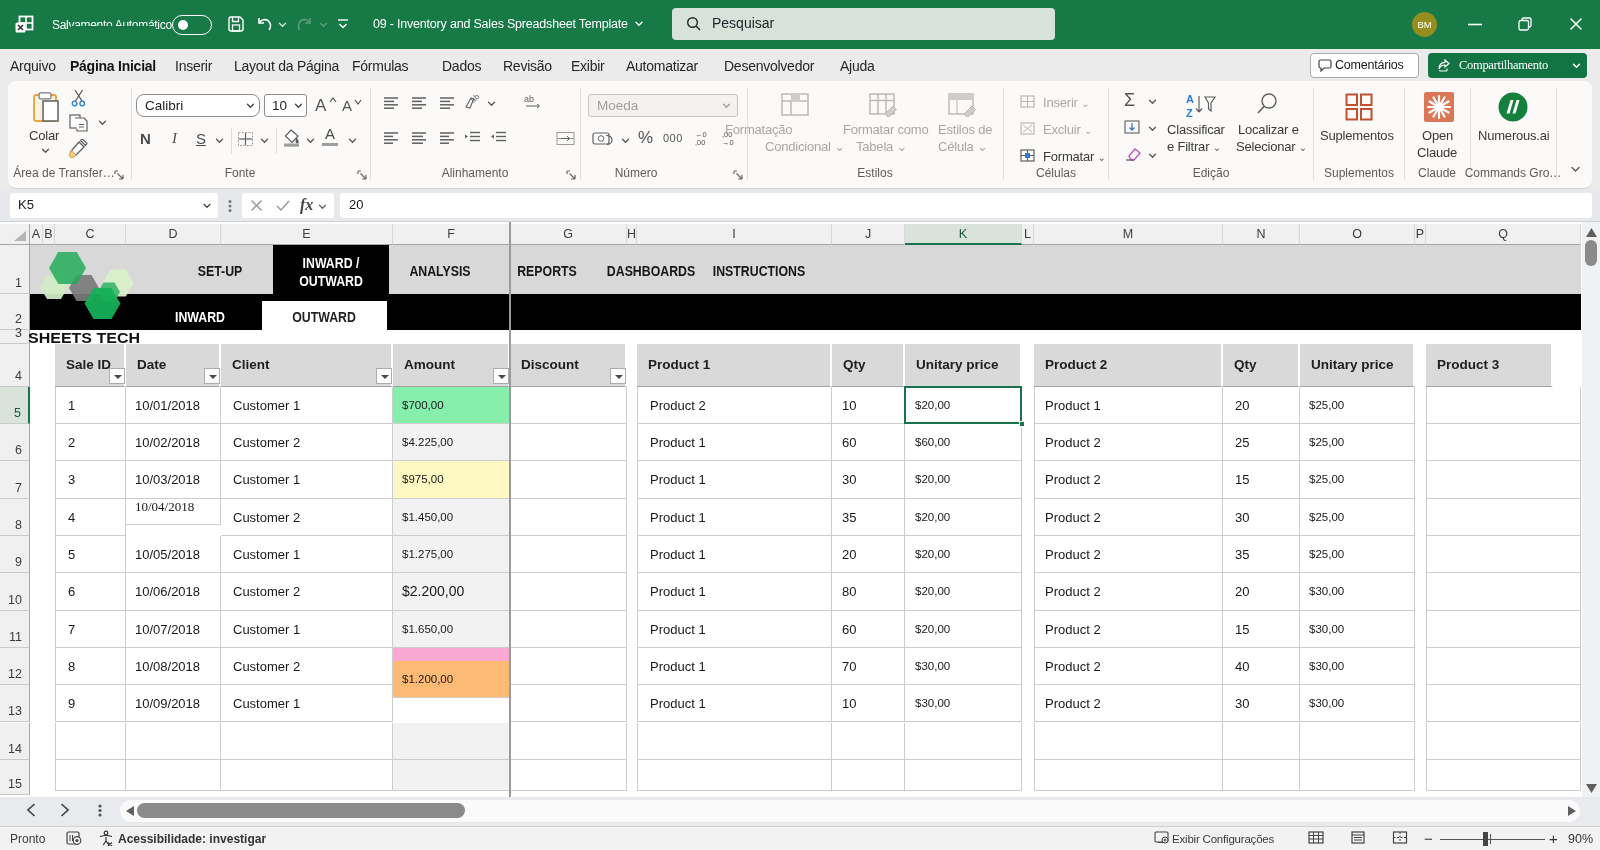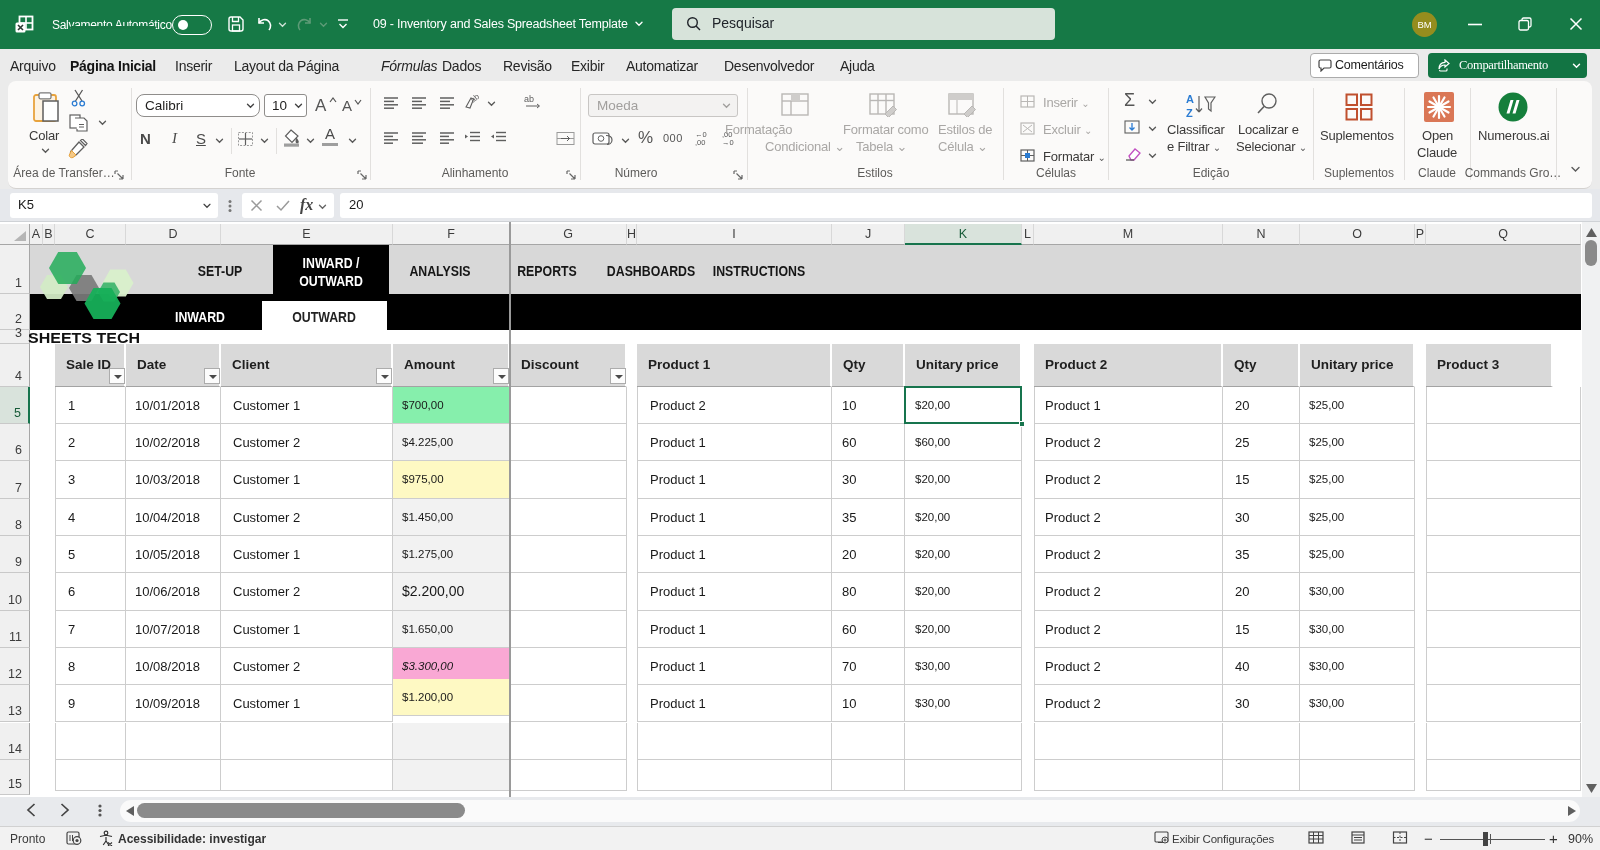--- a/index.html
+++ b/index.html
@@ -109,21 +109,21 @@
       </svg>
 <svg class="ic" style="left:1569px;top:17px;" width="14" height="14" viewBox="0 0 14 14">
         <path d="M1.5 1.5l11 11M12.5 1.5l-11 11" stroke="#fff" stroke-width="1.5"></path>
       </svg>
 </div>
 <div class="ab" id="tabrow"></div>
 <div class="rtab" style="left:10px;top:58px;">Arquivo</div>
 <div class="rtab act" style="left:70px;top:58px;">Página Inicial</div>
 <div class="rtab" style="left:175px;top:58px;">Inserir</div>
 <div class="rtab" style="left:234px;top:58px;">Layout da Página</div>
-<div class="rtab" style="left:381px;top:58px;font-style:italic;">Fórmulas</div>
+<div class="rtab" style="left:352px;top:58px;">Fórmulas</div>
 <div class="rtab" style="left:442px;top:58px;">Dados</div>
 <div class="rtab" style="left:503px;top:58px;">Revisão</div>
 <div class="rtab" style="left:571px;top:58px;">Exibir</div>
 <div class="rtab" style="left:626px;top:58px;">Automatizar</div>
 <div class="rtab" style="left:724px;top:58px;">Desenvolvedor</div>
 <div class="rtab" style="left:840px;top:58px;">Ajuda</div>
 <div class="ab" id="tabul"></div>
 <div class="ab" id="btnCom">
       <span style="position:absolute;left:24px;top:4px;">Comentários</span>
     </div>
@@ -581,21 +581,21 @@
 <div class="cell bb" style="left:393px;top:239.39999999999998px;width:117px;height:37.30000000000001px;padding-left:9px;line-height:37.30000000000001px;background:#fef9c3;font-size:11.5px;">$975,00</div>
 <div class="cell bb br" style="left:510px;top:239.39999999999998px;width:117px;height:37.30000000000001px;padding-left:12px;line-height:37.30000000000001px;"></div>
 <div class="cell bb bl br" style="left:637px;top:239.39999999999998px;width:195px;height:37.30000000000001px;padding-left:12px;line-height:37.30000000000001px;">Product 1</div>
 <div class="cell bb br" style="left:832px;top:239.39999999999998px;width:73px;height:37.30000000000001px;padding-left:10px;line-height:37.30000000000001px;">30</div>
 <div class="cell bb br" style="left:905px;top:239.39999999999998px;width:117px;height:37.30000000000001px;padding-left:10px;line-height:37.30000000000001px;font-size:11.5px;">$20,00</div>
 <div class="cell bb bl br" style="left:1034px;top:239.39999999999998px;width:189px;height:37.30000000000001px;padding-left:10px;line-height:37.30000000000001px;">Product 2</div>
 <div class="cell bb br" style="left:1223px;top:239.39999999999998px;width:77px;height:37.30000000000001px;padding-left:12px;line-height:37.30000000000001px;">15</div>
 <div class="cell bb br" style="left:1300px;top:239.39999999999998px;width:115px;height:37.30000000000001px;padding-left:9px;line-height:37.30000000000001px;font-size:11.5px;">$25,00</div>
 <div class="cell bb bl br" style="left:1426px;top:239.39999999999998px;width:155px;height:37.30000000000001px;padding-left:12px;line-height:37.30000000000001px;"></div>
 <div class="cell bb bl br" style="left:55px;top:276.7px;width:71px;height:37.30000000000001px;padding-left:12px;line-height:37.30000000000001px;">4</div>
-<div class="cell bb br" style="left:126px;top:277px;width:95px;height:37.30000000000001px;padding-left:9px;line-height:37.30000000000001px;">10/04/2018</div>
+<div class="cell bb br" style="left:126px;top:266px;width:95px;height:37.30000000000001px;padding-left:9px;line-height:37.30000000000001px;font-family:Liberation Serif, serif;">10/04/2018</div>
 <div class="cell bb br" style="left:221px;top:276.7px;width:172px;height:37.30000000000001px;padding-left:12px;line-height:37.30000000000001px;">Customer 2</div>
 <div class="cell bb" style="left:393px;top:276.7px;width:117px;height:37.30000000000001px;padding-left:9px;line-height:37.30000000000001px;background:#F2F2F2;font-size:11.5px;">$1.450,00</div>
 <div class="cell bb br" style="left:510px;top:276.7px;width:117px;height:37.30000000000001px;padding-left:12px;line-height:37.30000000000001px;"></div>
 <div class="cell bb bl br" style="left:637px;top:276.7px;width:195px;height:37.30000000000001px;padding-left:12px;line-height:37.30000000000001px;">Product 1</div>
 <div class="cell bb br" style="left:832px;top:276.7px;width:73px;height:37.30000000000001px;padding-left:10px;line-height:37.30000000000001px;">35</div>
 <div class="cell bb br" style="left:905px;top:276.7px;width:117px;height:37.30000000000001px;padding-left:10px;line-height:37.30000000000001px;font-size:11.5px;">$20,00</div>
 <div class="cell bb bl br" style="left:1034px;top:276.7px;width:189px;height:37.30000000000001px;padding-left:10px;line-height:37.30000000000001px;">Product 2</div>
 <div class="cell bb br" style="left:1223px;top:276.7px;width:77px;height:37.30000000000001px;padding-left:12px;line-height:37.30000000000001px;">30</div>
 <div class="cell bb br" style="left:1300px;top:276.7px;width:115px;height:37.30000000000001px;padding-left:9px;line-height:37.30000000000001px;font-size:11.5px;">$25,00</div>
 <div class="cell bb bl br" style="left:1426px;top:276.7px;width:155px;height:37.30000000000001px;padding-left:12px;line-height:37.30000000000001px;"></div>
@@ -643,21 +643,21 @@
 <div class="cell bb bl br" style="left:637px;top:425.9px;width:195px;height:37.30000000000007px;padding-left:12px;line-height:37.30000000000007px;">Product 1</div>
 <div class="cell bb br" style="left:832px;top:425.9px;width:73px;height:37.30000000000007px;padding-left:10px;line-height:37.30000000000007px;">70</div>
 <div class="cell bb br" style="left:905px;top:425.9px;width:117px;height:37.30000000000007px;padding-left:10px;line-height:37.30000000000007px;font-size:11.5px;">$30,00</div>
 <div class="cell bb bl br" style="left:1034px;top:425.9px;width:189px;height:37.30000000000007px;padding-left:10px;line-height:37.30000000000007px;">Product 2</div>
 <div class="cell bb br" style="left:1223px;top:425.9px;width:77px;height:37.30000000000007px;padding-left:12px;line-height:37.30000000000007px;">40</div>
 <div class="cell bb br" style="left:1300px;top:425.9px;width:115px;height:37.30000000000007px;padding-left:9px;line-height:37.30000000000007px;font-size:11.5px;">$30,00</div>
 <div class="cell bb bl br" style="left:1426px;top:425.9px;width:155px;height:37.30000000000007px;padding-left:12px;line-height:37.30000000000007px;"></div>
 <div class="cell bb bl br" style="left:55px;top:463.20000000000005px;width:71px;height:37.299999999999955px;padding-left:12px;line-height:37.299999999999955px;">9</div>
 <div class="cell bb br" style="left:126px;top:463.20000000000005px;width:95px;height:37.299999999999955px;padding-left:9px;line-height:37.299999999999955px;">10/09/2018</div>
 <div class="cell bb br" style="left:221px;top:463.20000000000005px;width:172px;height:37.299999999999955px;padding-left:12px;line-height:37.299999999999955px;">Customer 1</div>
-<div class="cell bb" style="left:393px;top:457px;width:117px;height:37.299999999999955px;padding-left:9px;line-height:37.299999999999955px;background:#fef9c3;font-size:11.5px;">$1.200,00</div>
+<div class="cell bb" style="left:393px;top:439px;width:117px;height:37.299999999999955px;padding-left:9px;line-height:37.299999999999955px;background:#fdba74;font-size:11.5px;">$1.200,00</div>
 <div class="cell bb br" style="left:510px;top:463.20000000000005px;width:117px;height:37.299999999999955px;padding-left:12px;line-height:37.299999999999955px;"></div>
 <div class="cell bb bl br" style="left:637px;top:463.20000000000005px;width:195px;height:37.299999999999955px;padding-left:12px;line-height:37.299999999999955px;">Product 1</div>
 <div class="cell bb br" style="left:832px;top:463.20000000000005px;width:73px;height:37.299999999999955px;padding-left:10px;line-height:37.299999999999955px;">10</div>
 <div class="cell bb br" style="left:905px;top:463.20000000000005px;width:117px;height:37.299999999999955px;padding-left:10px;line-height:37.299999999999955px;font-size:11.5px;">$30,00</div>
 <div class="cell bb bl br" style="left:1034px;top:463.20000000000005px;width:189px;height:37.299999999999955px;padding-left:10px;line-height:37.299999999999955px;">Product 2</div>
 <div class="cell bb br" style="left:1223px;top:463.20000000000005px;width:77px;height:37.299999999999955px;padding-left:12px;line-height:37.299999999999955px;">30</div>
 <div class="cell bb br" style="left:1300px;top:463.20000000000005px;width:115px;height:37.299999999999955px;padding-left:9px;line-height:37.299999999999955px;font-size:11.5px;">$30,00</div>
 <div class="cell bb bl br" style="left:1426px;top:463.20000000000005px;width:155px;height:37.299999999999955px;padding-left:12px;line-height:37.299999999999955px;"></div>
 <div class="cell bb bl br" style="left:55px;top:500.5px;width:71px;height:37.299999999999955px;padding-left:12px;line-height:37.299999999999955px;"></div>
 <div class="cell bb br" style="left:126px;top:500.5px;width:95px;height:37.299999999999955px;padding-left:9px;line-height:37.299999999999955px;"></div>

